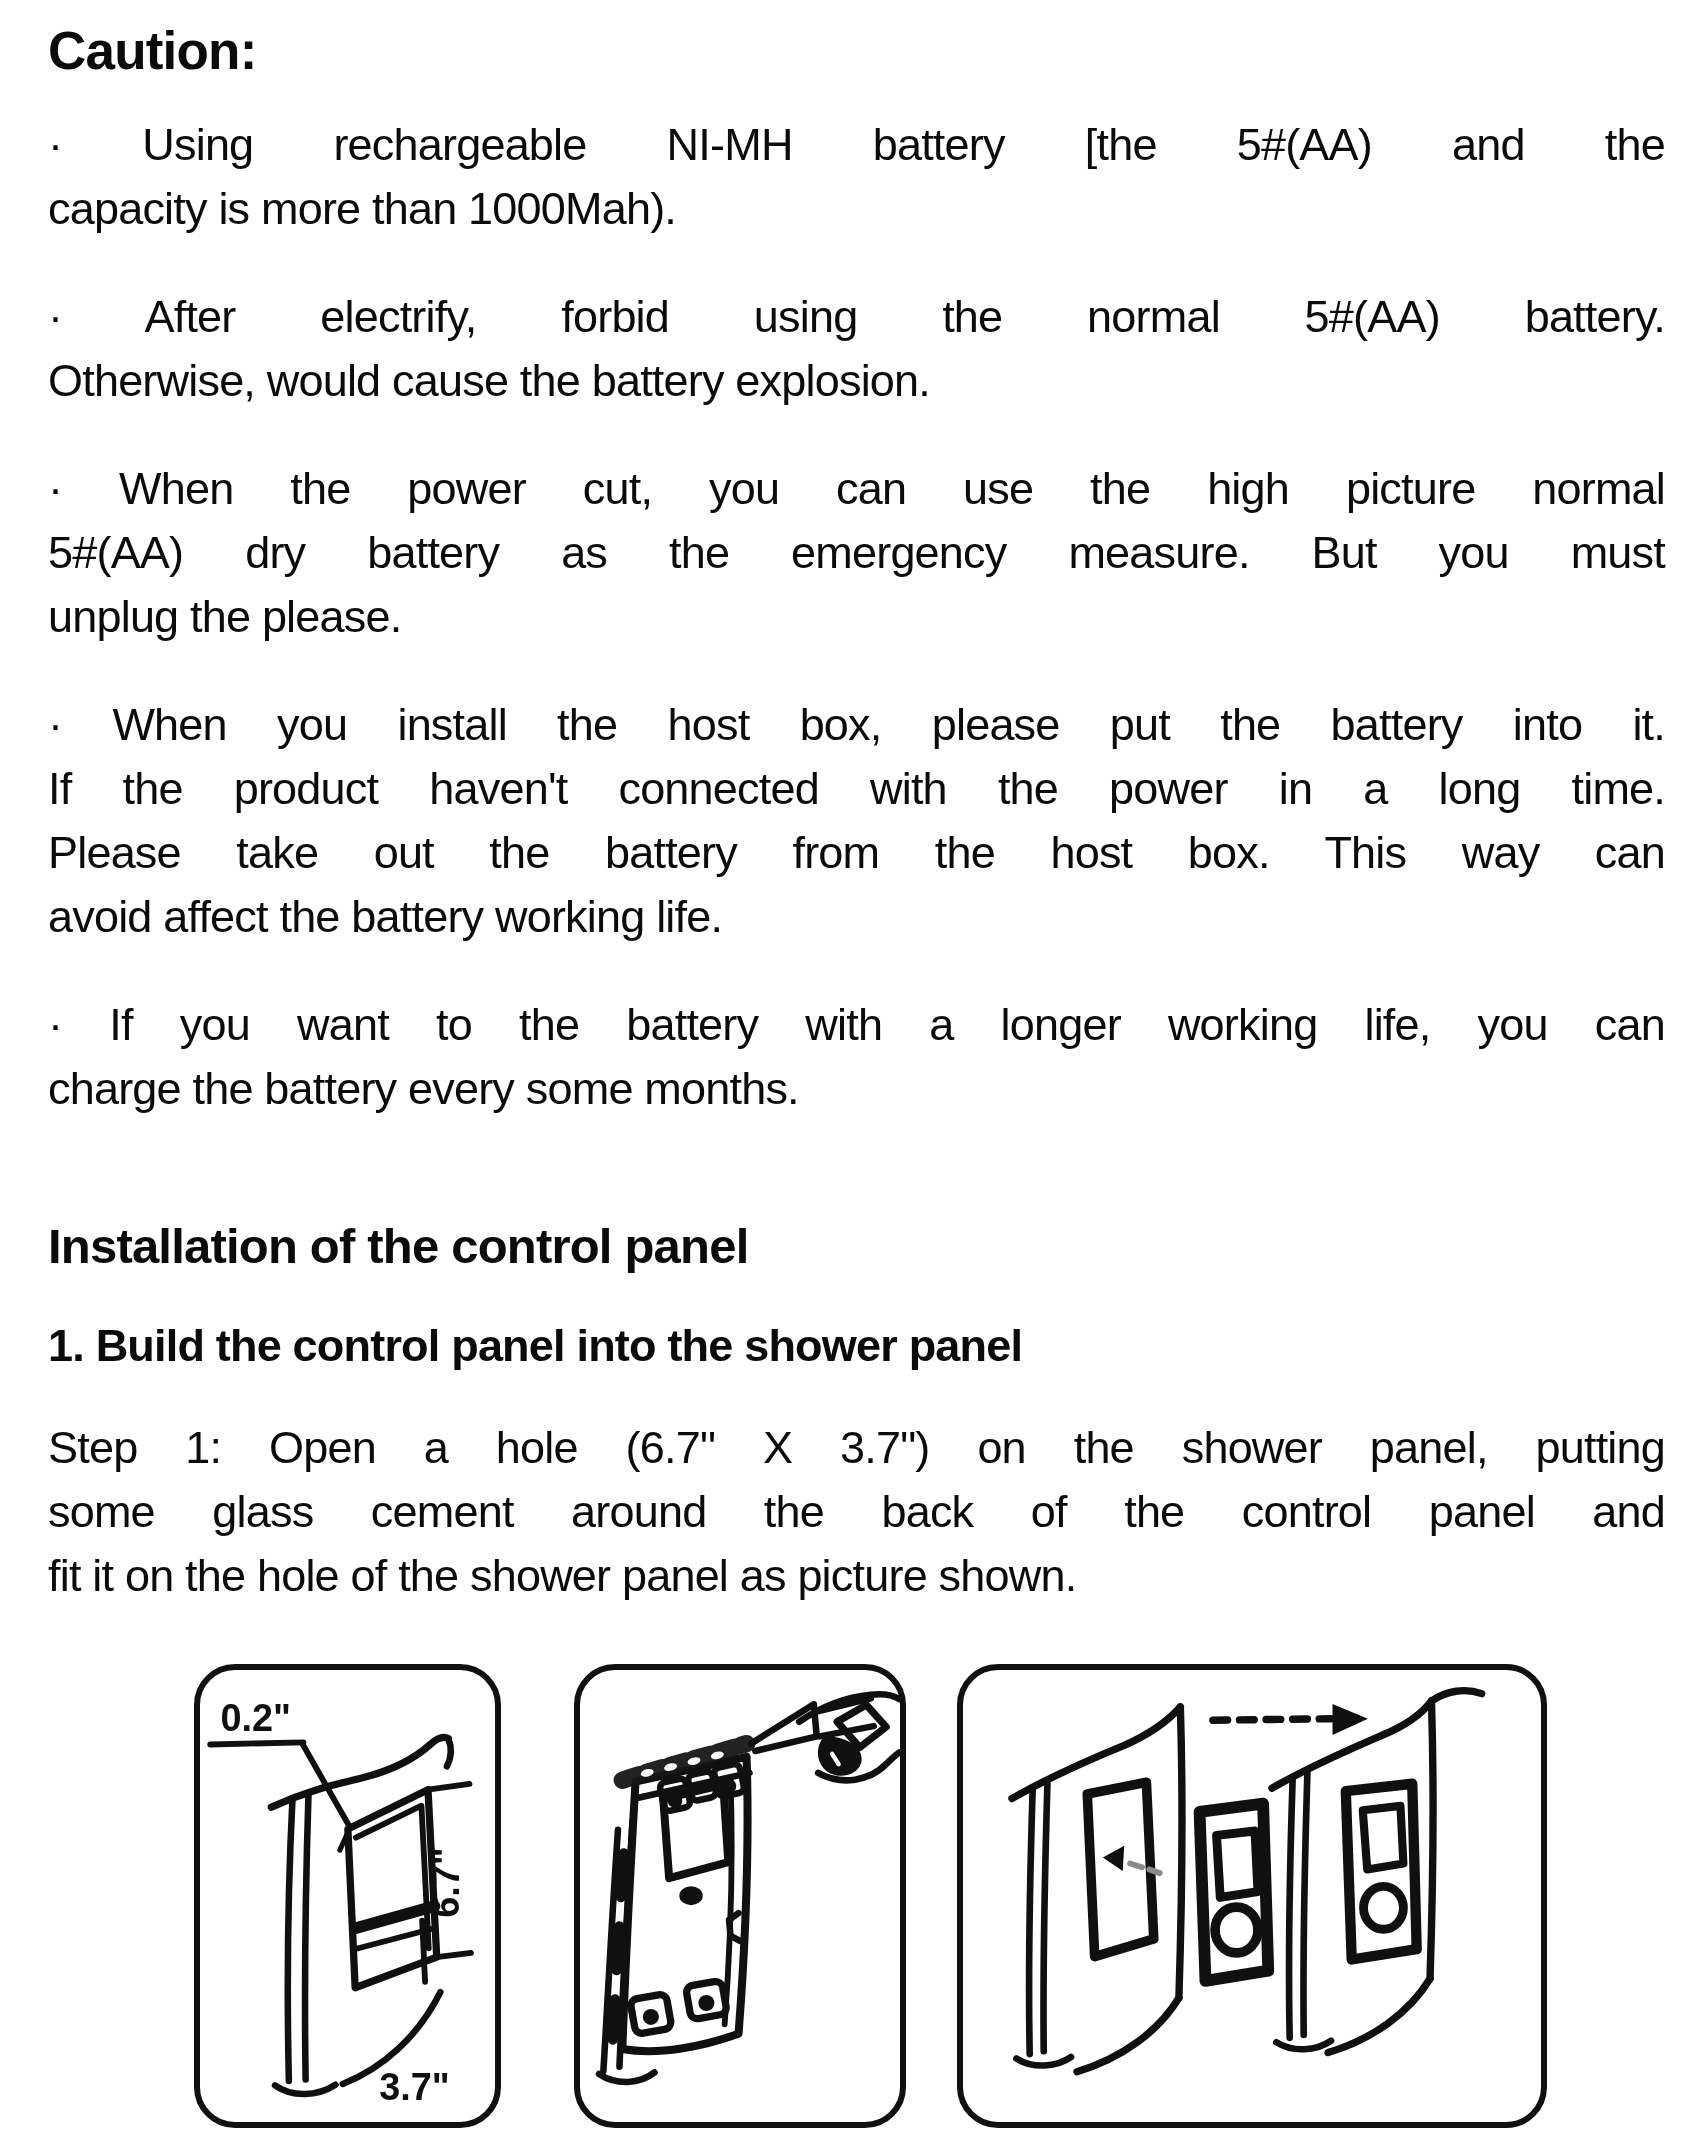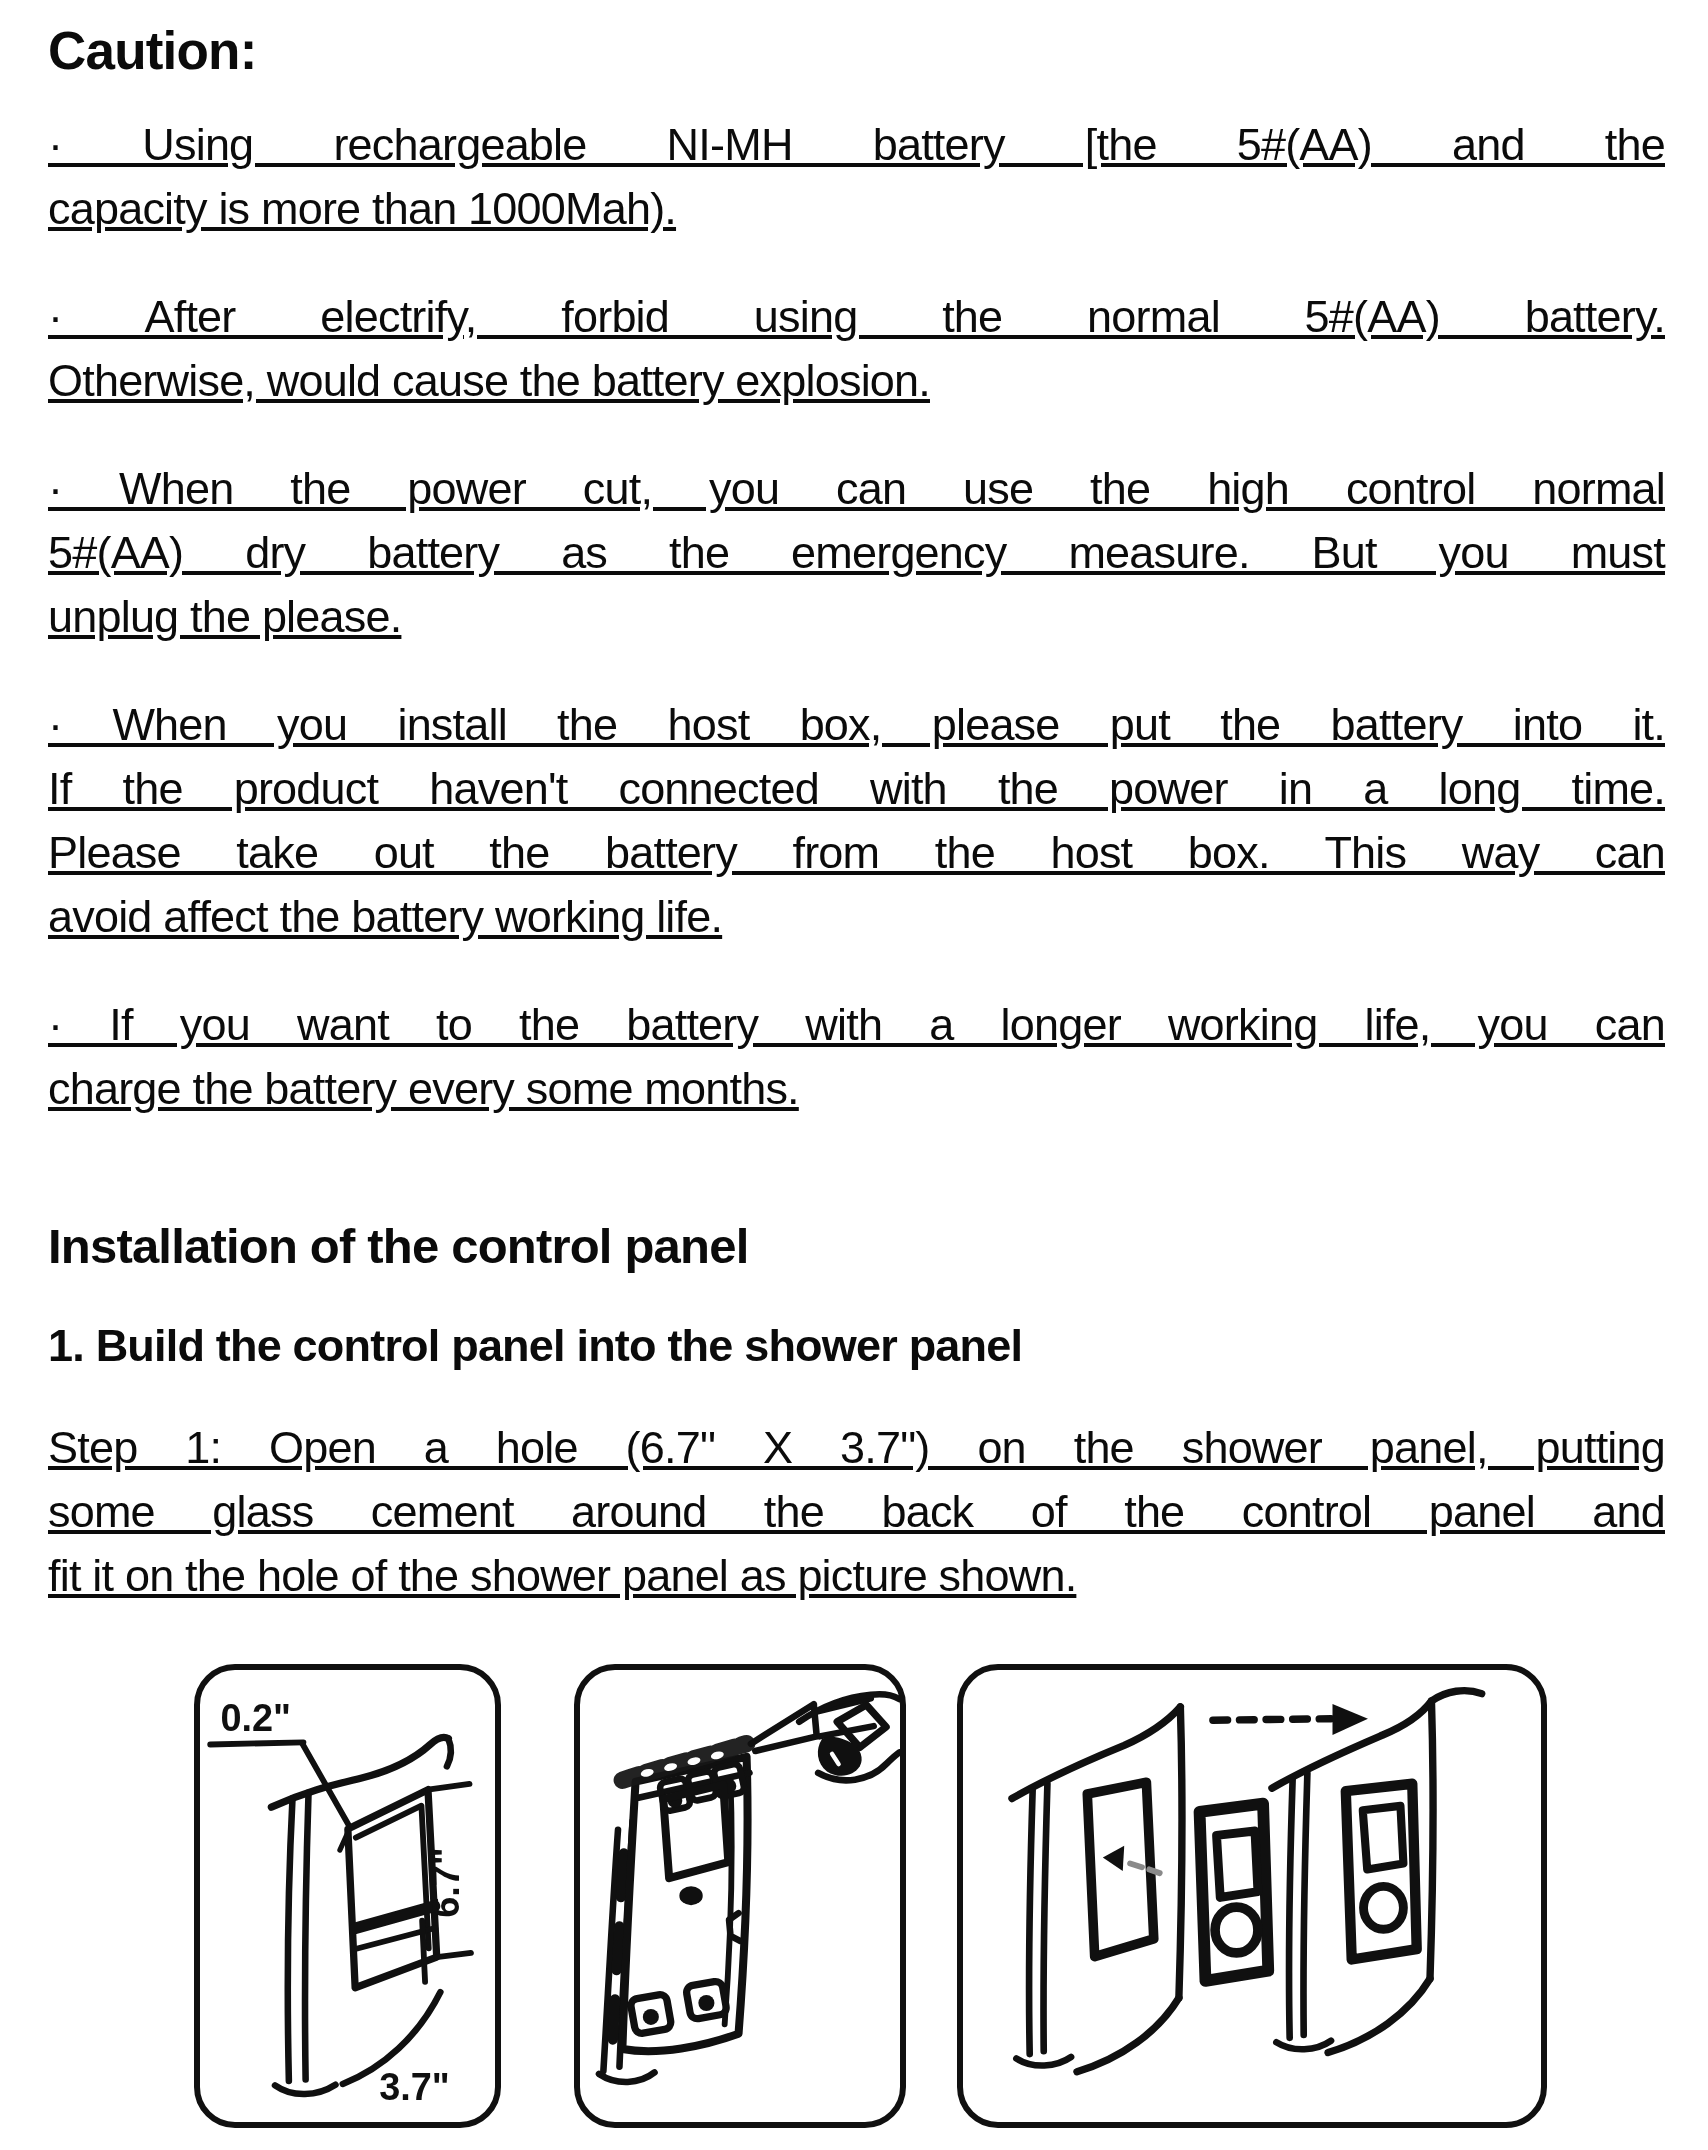--- a/index.html
+++ b/index.html
@@ -15,21 +15,20 @@
     padding:13.6px 44px 0 48px;
     background:#ffffff;
   }
   h1.caution{
     font-size:53px;line-height:1.05;font-weight:bold;
     margin:9px 0 35px 0;letter-spacing:-0.8px;
   }
   .para{
     font-size:45px;line-height:64px;letter-spacing:-0.8px;
     margin:0 0 44px 0;
-    text-decoration:underline;
   }
   .para .ln{display:block;}
   .para .ln:not(:last-child){
     text-align:justify;
     text-align-last:justify;
   }
   h2.section{
     font-size:49px;font-weight:bold;letter-spacing:-0.8px;
     margin:100px 0 0 0;line-height:1.05;
   }
@@ -67,21 +66,21 @@
     <span class="ln">· Using rechargeable NI-MH battery [the 5#(AA) and the</span>
     <span class="ln">capacity is more than 1000Mah).</span>
   </p>
 
   <p class="para">
     <span class="ln">· After electrify, forbid using the normal 5#(AA) battery.</span>
     <span class="ln">Otherwise, would cause the battery explosion.</span>
   </p>
 
   <p class="para">
-    <span class="ln">· When the power cut, you can use the high control normal</span>
+    <span class="ln">· When the power cut, you can use the high picture normal</span>
     <span class="ln">5#(AA) dry battery as the emergency measure. But you must</span>
     <span class="ln">unplug the please.</span>
   </p>
 
   <p class="para">
     <span class="ln">· When you install the host box, please put the battery into it.</span>
     <span class="ln">If the product haven't connected with the power in a long time.</span>
     <span class="ln">Please take out the battery from the host box. This way can</span>
     <span class="ln">avoid affect the battery working life.</span>
   </p>

